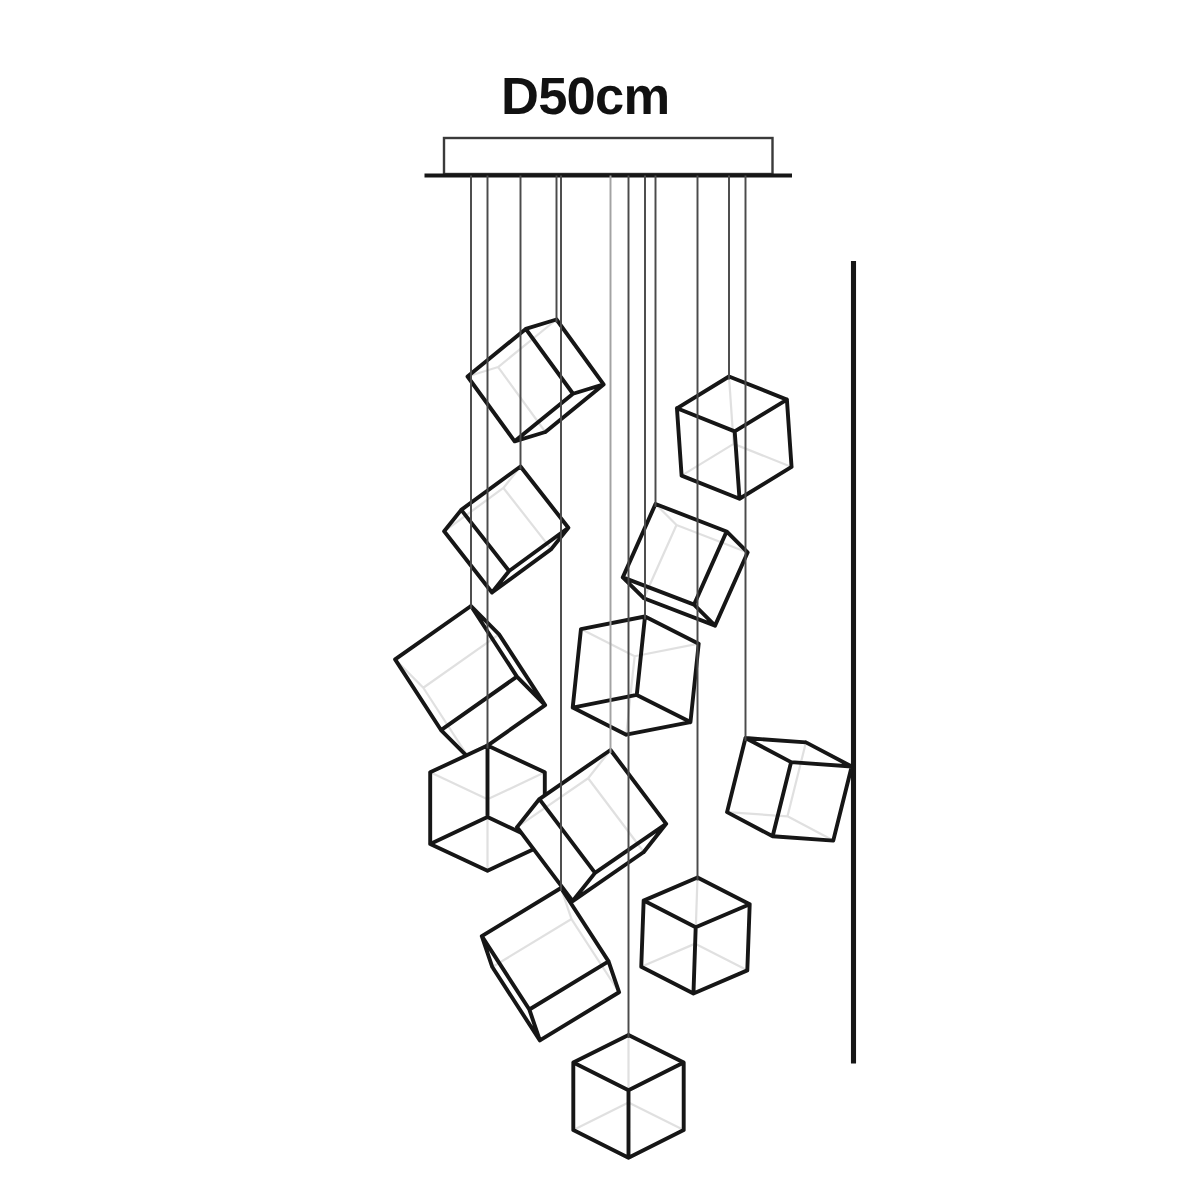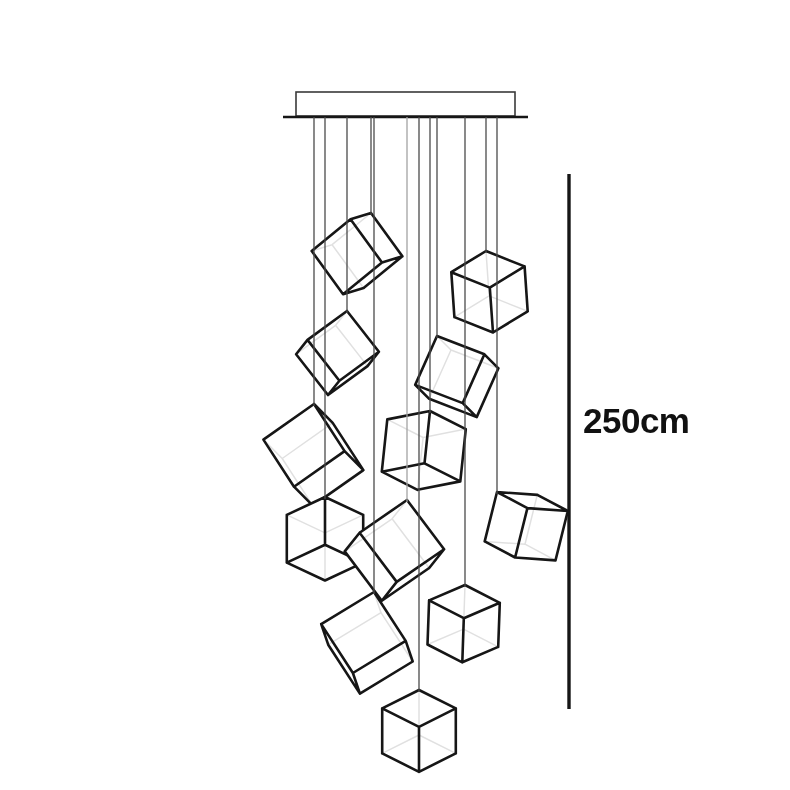--- a/index.html
+++ b/index.html
@@ -125,17 +125,17 @@
       <line x1="314" y1="117" x2="314" y2="406" stroke="#4b4b4b" stroke-width="1.3"></line>
       <line x1="430" y1="117" x2="430" y2="413" stroke="#4b4b4b" stroke-width="1.3"></line>
       <line x1="325" y1="117" x2="325" y2="499" stroke="#4b4b4b" stroke-width="1.3"></line>
       <line x1="407" y1="117" x2="407" y2="502" stroke="#a3a3a3" stroke-width="1.3"></line>
       <line x1="497" y1="117" x2="497" y2="494" stroke="#4b4b4b" stroke-width="1.3"></line>
       <line x1="374" y1="117" x2="374" y2="594" stroke="#4b4b4b" stroke-width="1.3"></line>
       <line x1="465" y1="117" x2="465" y2="587" stroke="#4b4b4b" stroke-width="1.3"></line>
       <line x1="419" y1="117" x2="419" y2="692" stroke="#4b4b4b" stroke-width="1.3"></line>
     </svg>
 
+  <div class="label label-diameter">D50cm</div>
 
 
-  <div class="label label-height">250cm</div>
 
 </div>
 
 </body></html>

